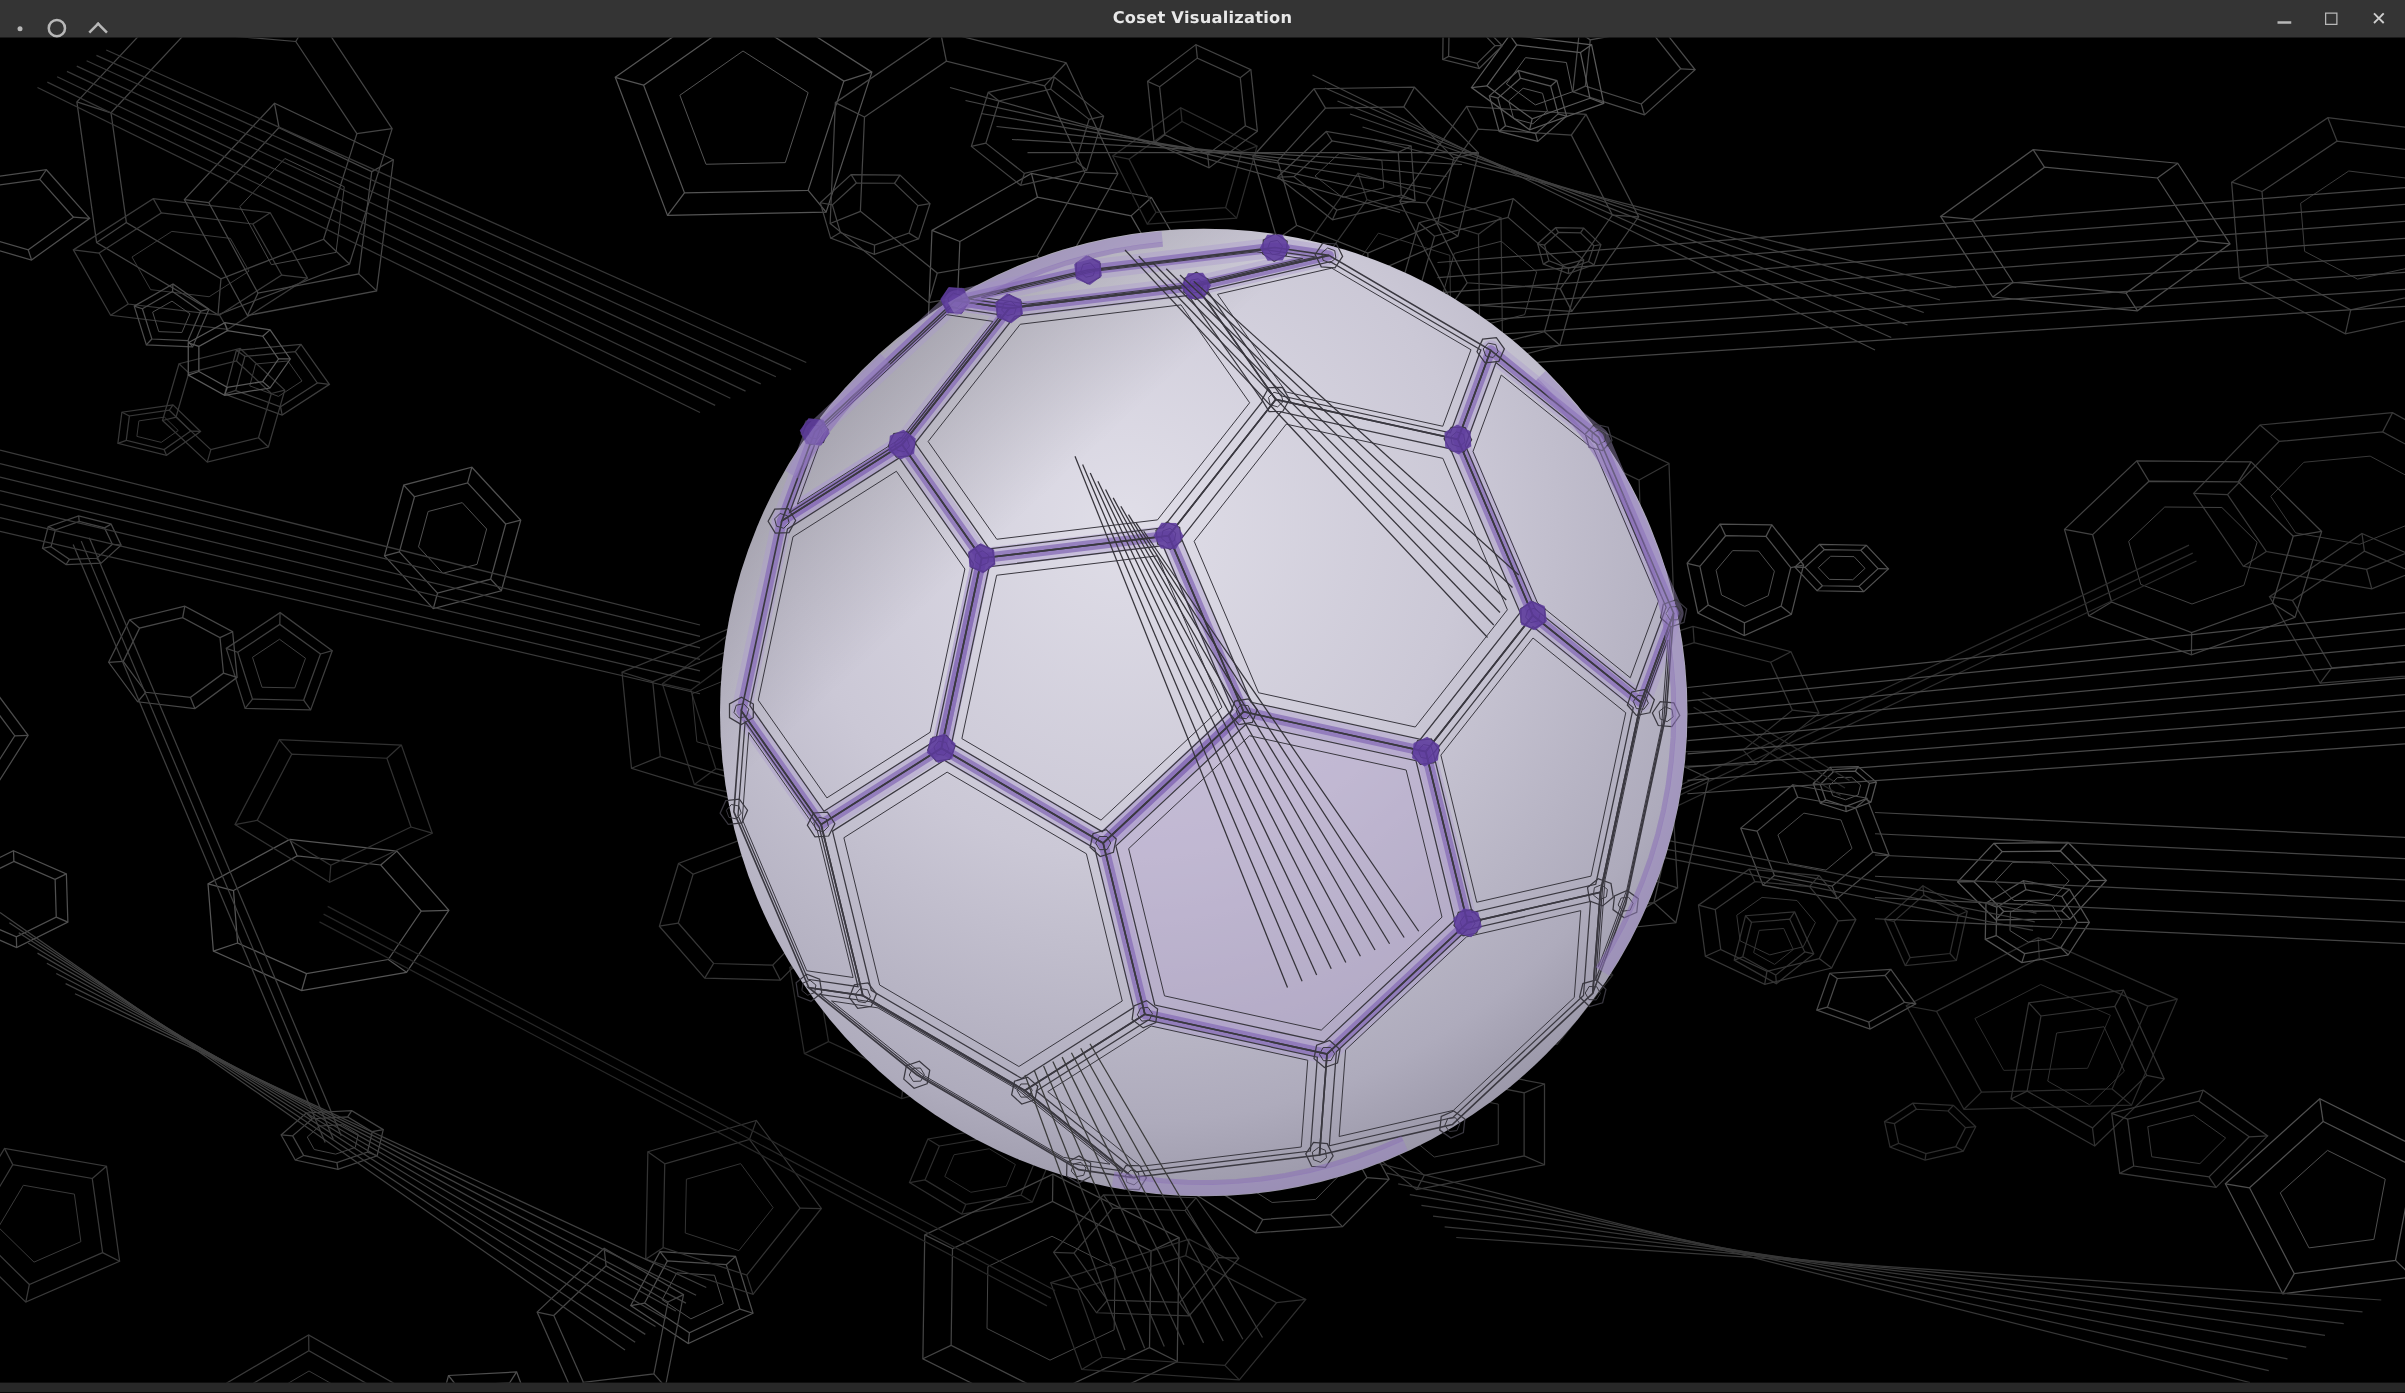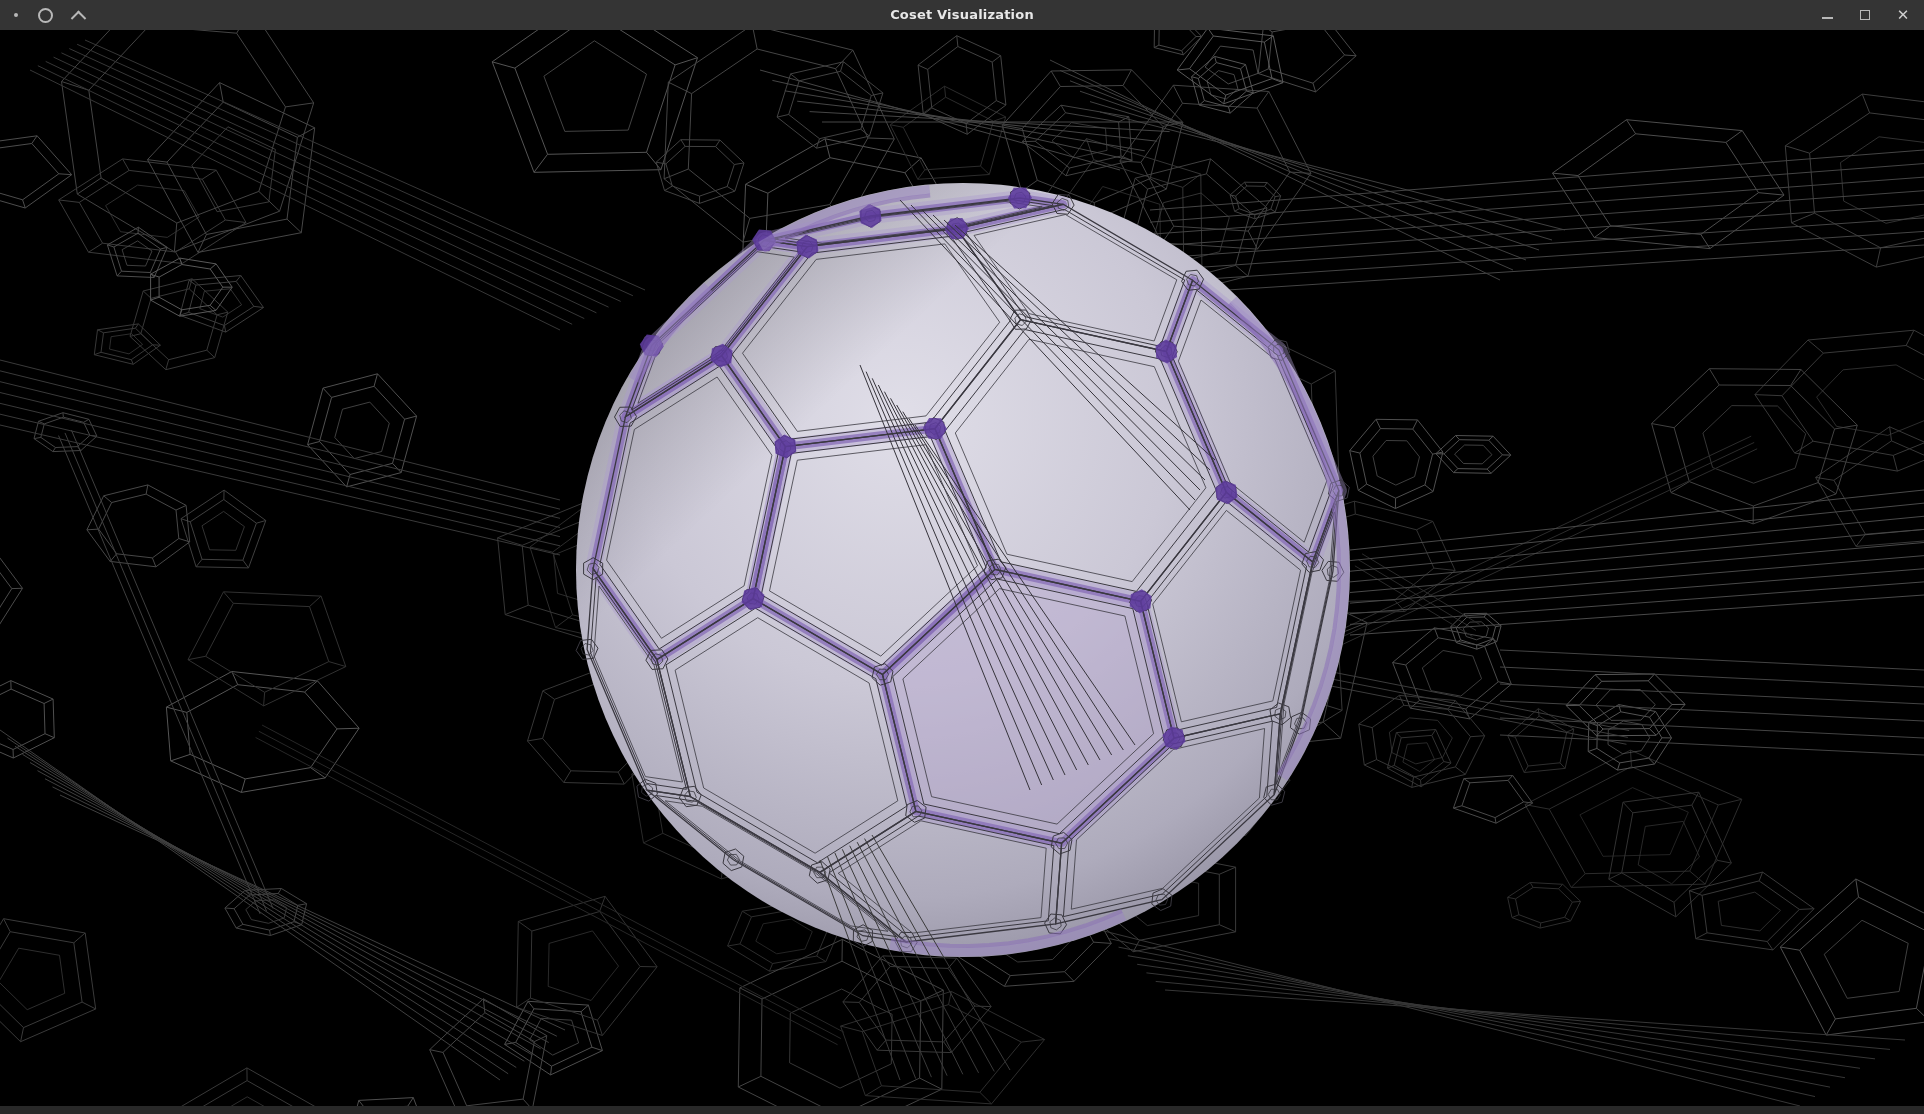--- a/index.html
+++ b/index.html
@@ -1,19 +1,19 @@
 <!DOCTYPE html>
 <html style="--titlebar: #343434; --titletext: #e8e8e8; --icon: #b8b8b8; --bottombar: #282828;"><head>
 <meta charset="utf-8">
 <style>
   html,body{margin:0;padding:0;background:#000;width:1924px;height:1114px;overflow:hidden;
     font-family:"DejaVu Sans",sans-serif;}
   .window{width:1924px;height:1114px;position:relative;background:#000;}
   .titlebar{position:relative;height:30px;background:var(--titlebar,#343434);display:flex;
-    align-items:center;user-select:none;}
+    align-items:flex-end;user-select:none;}
   .tb-left{display:flex;align-items:center;gap:20px;margin-left:14px;z-index:2;}
   .dot{width:4px;height:4px;border-radius:50%;background:var(--icon,#b8b8b8);display:inline-block;}
   .circ{width:11px;height:11px;border:2px solid var(--icon,#b8b8b8);border-radius:50%;display:inline-block;}
   .chev{width:9px;height:9px;border-left:2.5px solid var(--icon,#b8b8b8);
     border-top:2.5px solid var(--icon,#b8b8b8);transform:rotate(45deg) translate(2px,2px);display:inline-block;}
   .tb-title{position:absolute;left:0;right:0;top:0;text-align:center;font-weight:bold;font-size:13px;
     line-height:30px;color:var(--titletext,#e8e8e8);pointer-events:none;letter-spacing:.2px;}
   .tb-right{position:absolute;right:14px;top:0;height:30px;display:flex;align-items:center;gap:24px;z-index:2;}
   .btn{display:inline-flex;align-items:center;justify-content:center;width:14px;height:14px;cursor:default;}
   .minbar{width:11px;height:2px;background:var(--icon,#b8b8b8);display:inline-block;margin-top:6px;}

